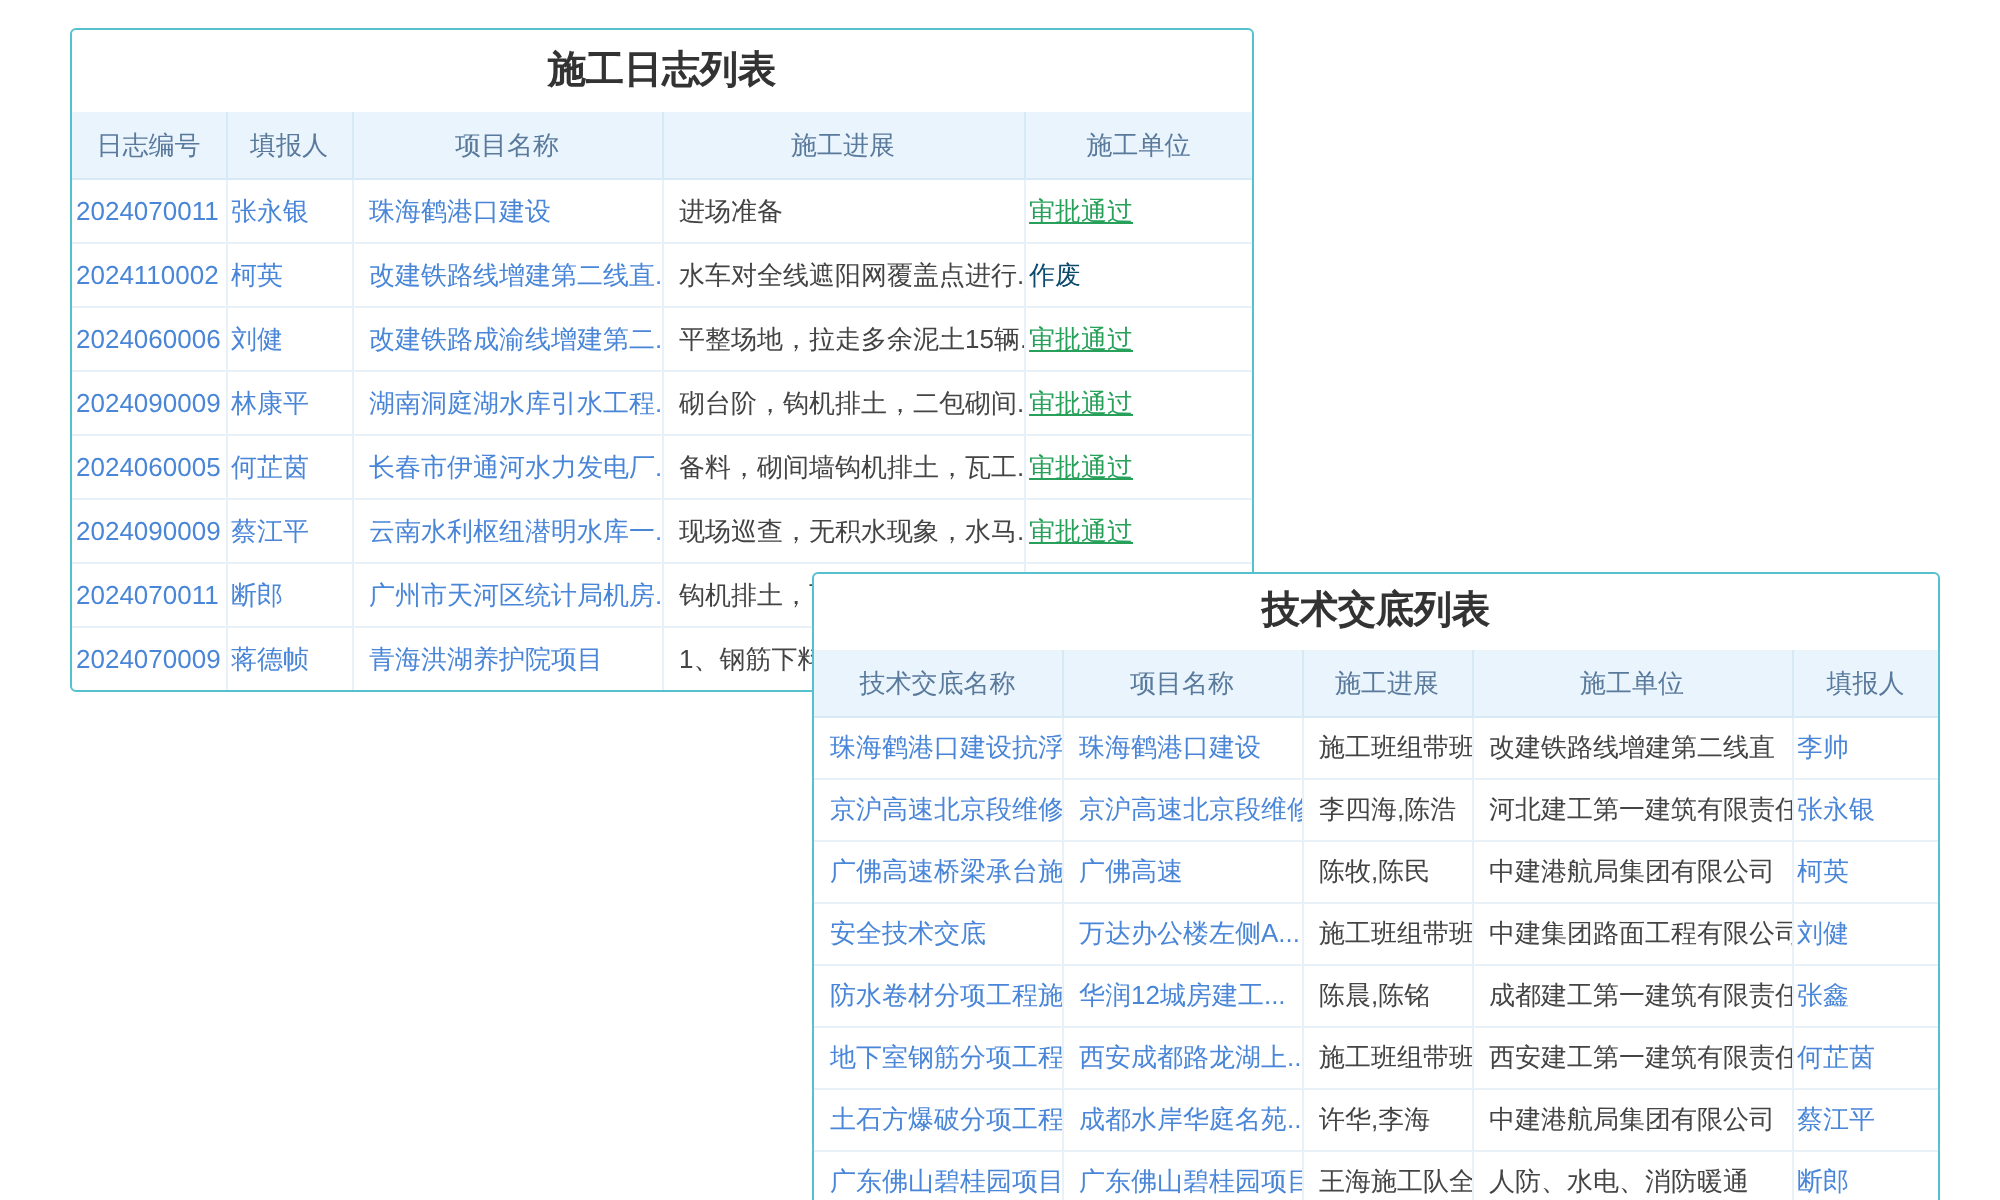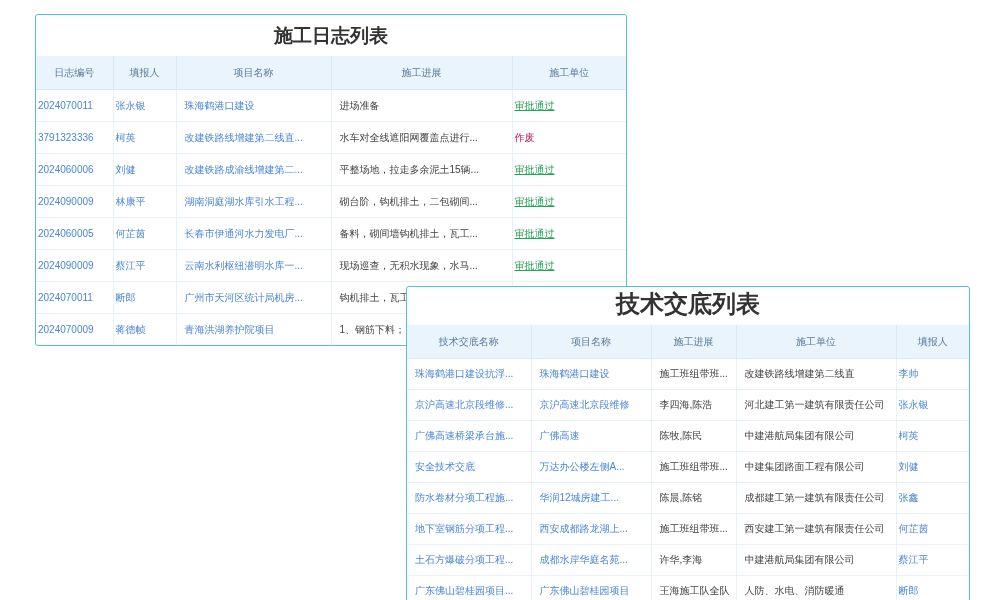--- a/index.html
+++ b/index.html
@@ -12,40 +12,40 @@
     position:absolute;background:#ffffff;
     border:1px solid #55c1ce;border-radius:3px;
     box-sizing:border-box;
   }
   #log-panel{left:35px;top:14px;width:592px;z-index:1;}
   #disclosure-panel{left:406px;top:286px;width:564px;z-index:2;}
   .panel-title{
     text-align:center;font-weight:bold;color:#333;
   }
   #log-panel .panel-title{font-size:19px;line-height:41px;height:41px;}
-  #disclosure-panel .panel-title{font-size:24px;line-height:38px;height:38px;font-family:Liberation Mono, monospace;}
+  #disclosure-panel .panel-title{font-size:19px;line-height:38px;height:38px;}
   table{
     width:100%;border-collapse:collapse;table-layout:fixed;
-    font-size:10px;border-style:hidden;
+    font-size:13px;border-style:hidden;
   }
   th{
     background:#e9f4fd;color:#5a7a9c;font-weight:normal;
     height:33px;border:1px solid #d8e9f6;padding:0 4px;
     white-space:nowrap;overflow:hidden;
   }
   td{
     border:1px solid #e8f0f8;color:#444;padding:0 8px;
     white-space:nowrap;overflow:hidden;
   }
   #log-panel td{height:31px;}
   #disclosure-panel td{height:30px;}
   td.c{text-align:left;padding:0 2px;}
   .link{color:#4a86d8;cursor:pointer;}
   .st-approved{color:#27a05a;text-decoration:underline;cursor:pointer;margin-top:12px;}
-  .st-voided{color:#be185d;cursor:pointer;}
+  .st-voided{color:#0c4a6e;cursor:pointer;}
   .st-unsubmitted{color:#c25540;cursor:pointer;}
 </style>
 </head>
 <body>
 
 <div class="panel" id="log-panel">
   <div class="panel-title">施工日志列表</div>
   <table>
     <colgroup>
         <col style="width:77px">
@@ -65,21 +65,21 @@
     </thead>
     <tbody>
       <tr>
         <td class="c link">2024070011</td>
         <td class="c link">张永银</td>
         <td class="link">珠海鹤港口建设</td>
         <td>进场准备</td>
         <td class="c st-approved">审批通过</td>
       </tr>
       <tr>
-        <td class="c link">3791323336</td>
+        <td class="c link">2024110002</td>
         <td class="c link">柯英</td>
         <td class="link">改建铁路线增建第二线直...</td>
         <td>水车对全线遮阳网覆盖点进行...</td>
         <td class="c st-voided">作废</td>
       </tr>
       <tr>
         <td class="c link">2024060006</td>
         <td class="c link">刘健</td>
         <td class="link">改建铁路成渝线增建第二...</td>
         <td>平整场地，拉走多余泥土15辆...</td>

